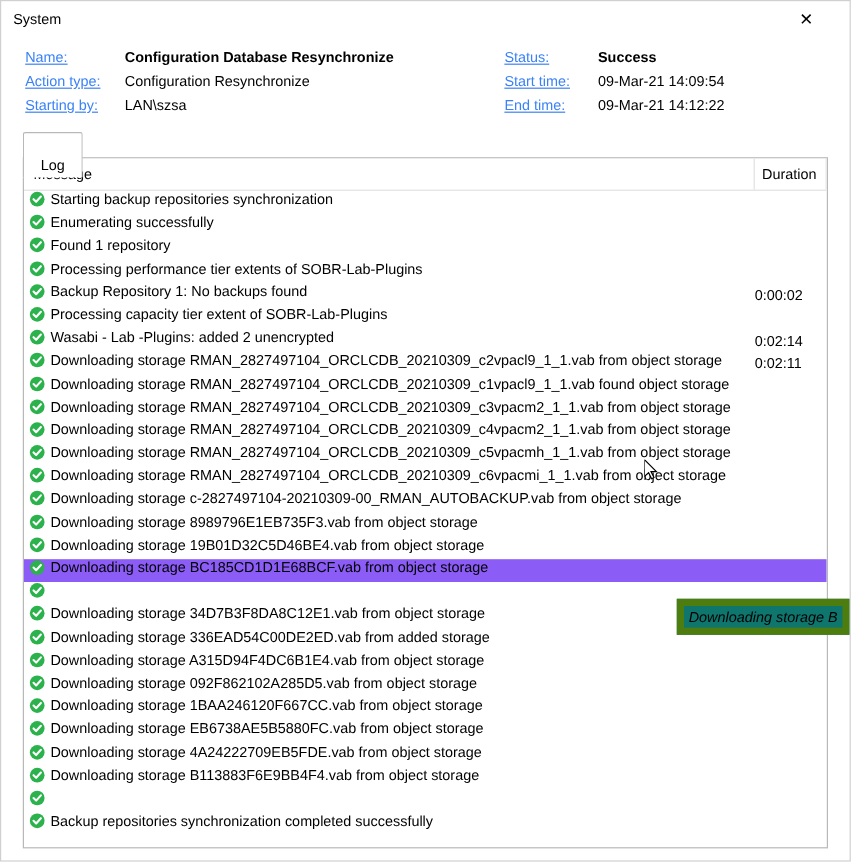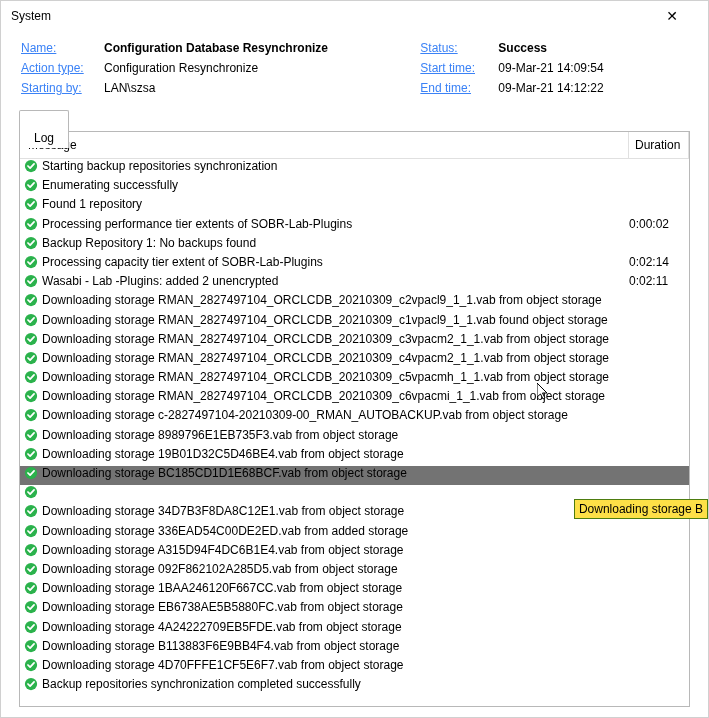--- a/index.html
+++ b/index.html
@@ -75,50 +75,52 @@
 }
 .log-rows {
   overflow: hidden;
 }
 .row {
   display: flex;
   align-items: flex-start;
   height: 19.2px;
   font-size: 12px;
 }
-.row.selected { background: #737373; }
+.row.selected { background: #8b5cf6; }
 .row .cell-msg {
   flex: 1;
   display: flex;
   align-items: center;
   padding-left: 4px;
   white-space: nowrap;
   overflow: hidden;
 }
 .row .cell-dur {
   width: 60px;
   padding-right: 6px;
   text-align: left;
+  margin-top: 22px;
 }
 .status-icon {
   width: 14px;
   height: 14px;
   margin-right: 4px;
   flex-shrink: 0;
 }
 .tooltip {
   position: absolute;
-  background: #fde047;
-  border: 1px solid #4d7c0f;
+  background: #0f766e;
+  border: 6px solid #4d7c0f;
   padding: 2px 4px;
   font-size: 12px;
   right: 0;
   top: 498px;
   white-space: nowrap;
   z-index: 10;
+  font-style: italic;
 }
 .cursor {
   position: absolute;
   left: 536px;
   top: 382px;
   z-index: 20;
   pointer-events: none;
 }
 </style>
 </head>
@@ -414,21 +416,20 @@
           <span>Downloading storage B113883F6E9BB4F4.vab from object storage</span>
         </div>
         <div class="cell-dur"></div>
       </div>
       <div class="row">
         <div class="cell-msg">
           <svg class="status-icon" viewBox="0 0 16 16">
             <circle cx="8" cy="8" r="7" fill="#2bb24c"></circle>
             <path d="M4.5 8 L7 10.5 L11.5 5.5" stroke="#fff" stroke-width="2" fill="none" stroke-linecap="round" stroke-linejoin="round"></path>
           </svg>
-          <span>Downloading storage 4D70FFFE1CF5E6F7.vab from object storage</span>
         </div>
         <div class="cell-dur"></div>
       </div>
       <div class="row">
         <div class="cell-msg">
           <svg class="status-icon" viewBox="0 0 16 16">
             <circle cx="8" cy="8" r="7" fill="#2bb24c"></circle>
             <path d="M4.5 8 L7 10.5 L11.5 5.5" stroke="#fff" stroke-width="2" fill="none" stroke-linecap="round" stroke-linejoin="round"></path>
           </svg>
           <span>Backup repositories synchronization completed successfully</span>

